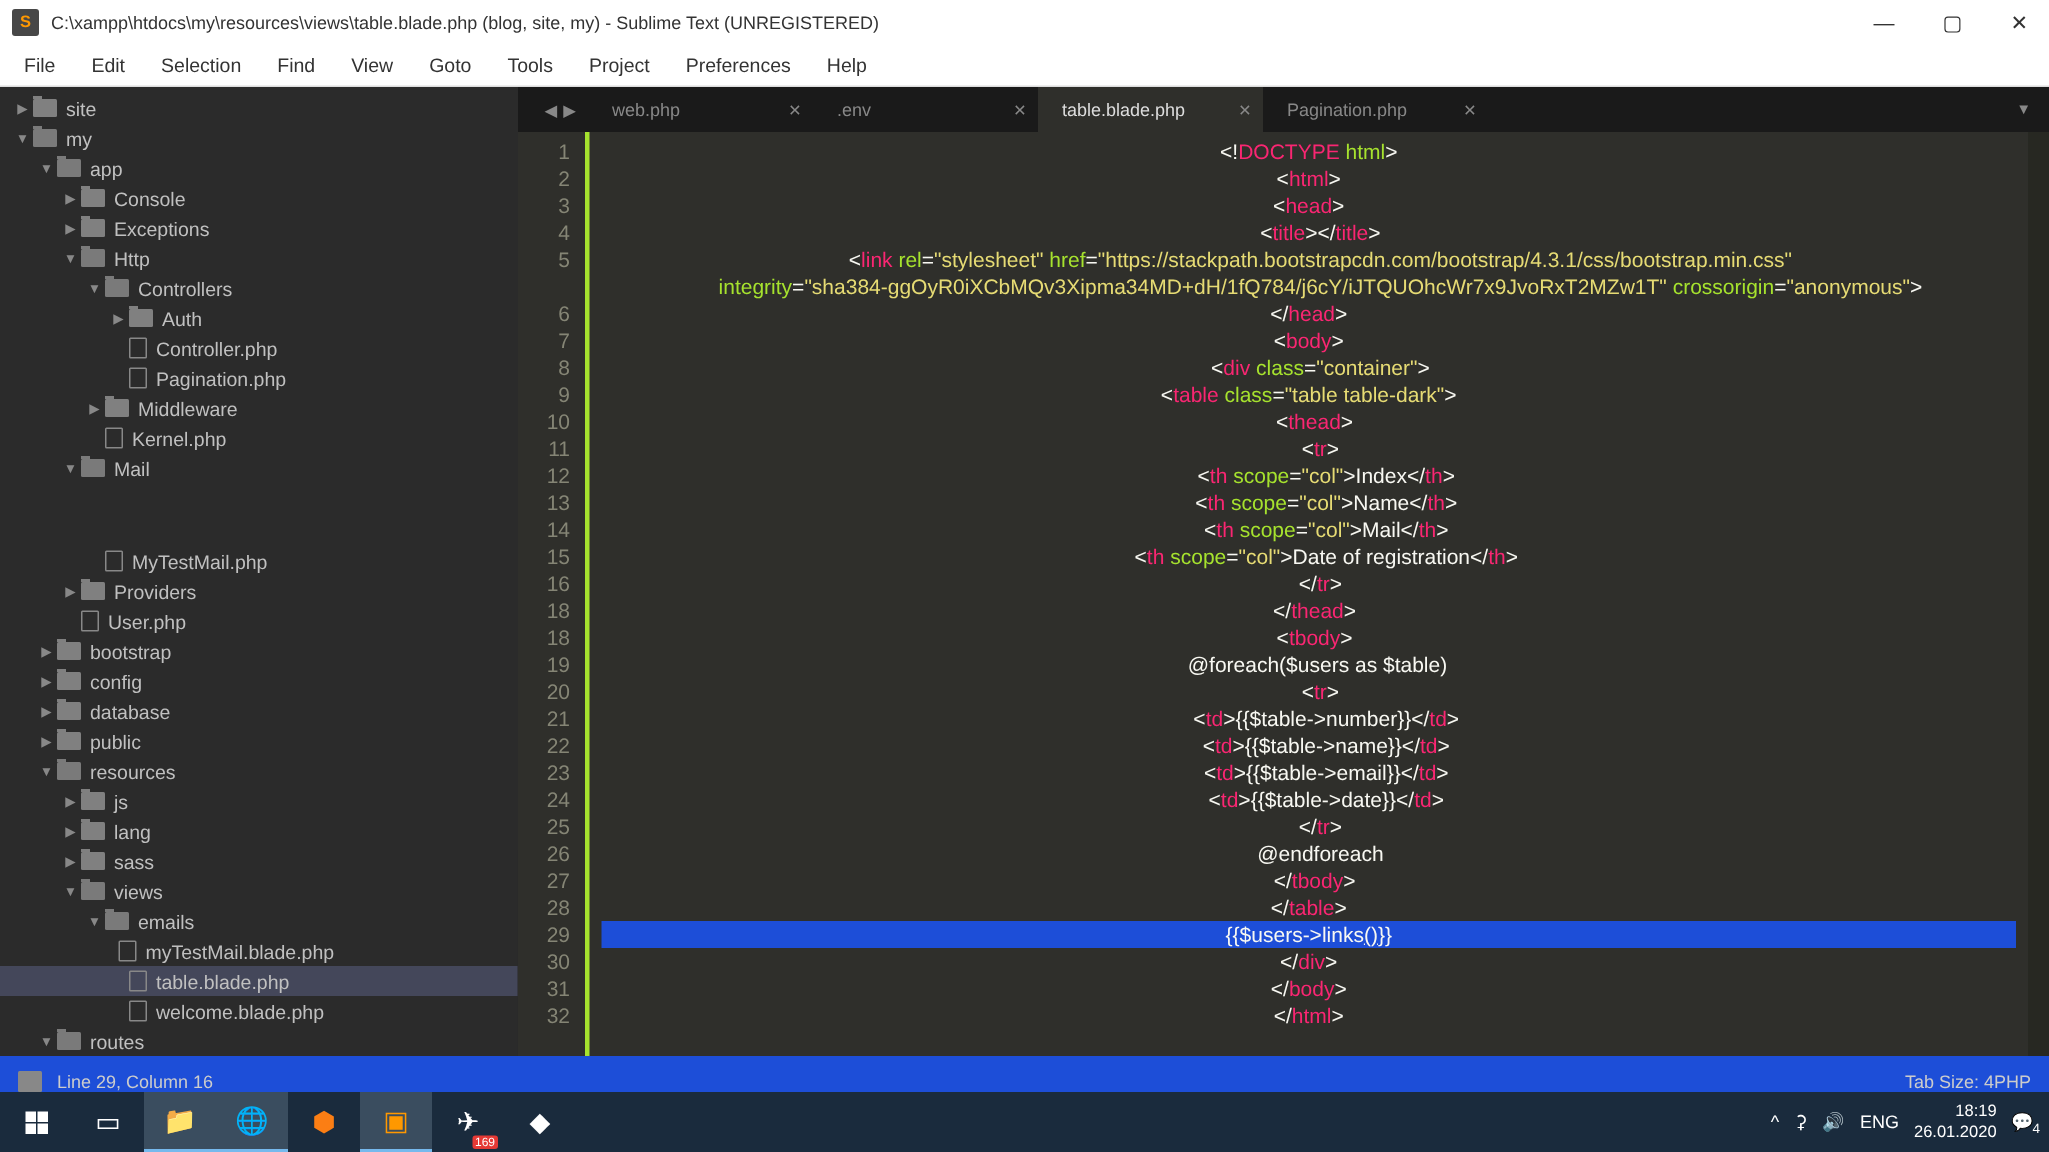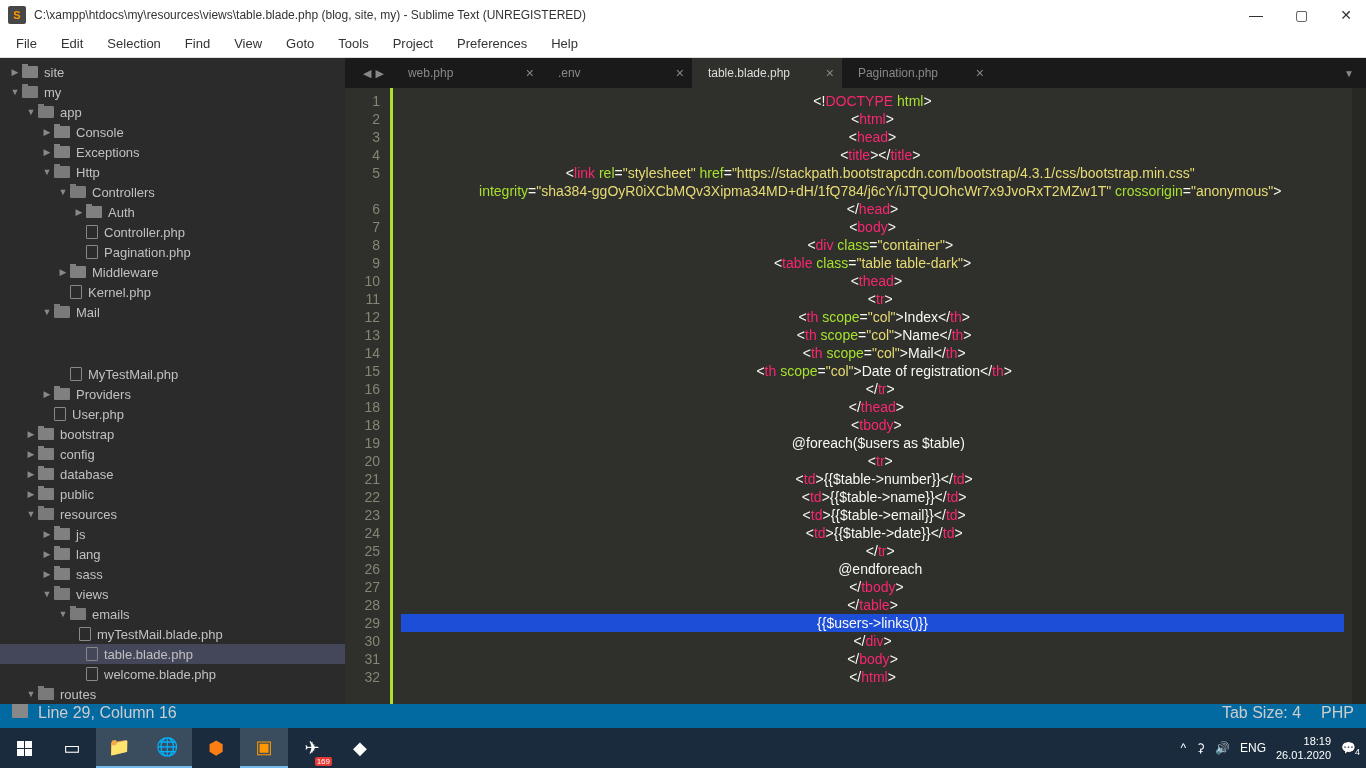--- a/index.html
+++ b/index.html
@@ -43,24 +43,24 @@
 .code { flex: 1; padding: 4px 8px; white-space: pre; overflow: auto; color: #f8f8f2; text-align: center; }
 .code .line { height: 18px; }
 .code .line.current { background: #1d4ed8; }
 .tag { color: #f92672; }
 .punct { color: #f8f8f2; }
 .attr { color: #a6e22e; }
 .str { color: #e6db74; }
 
 .minimap { width: 14px; background: #272822; }
 
-.statusbar { height: 24px; background: #0369a1; color: #ccc; display: flex; align-items: flex-start; font-size: 16px; padding: 0 12px; }
+.statusbar { height: 24px; background: #1d4ed8; color: #ccc; display: flex; align-items: flex-end; font-size: 12px; padding: 0 12px; }
 .statusbar .sb-icon { width: 16px; height: 14px; background: #888; margin-right: 10px; border-radius: 1px; }
 .statusbar .sb-left { flex: 1; }
-.statusbar .sb-right { display: flex; gap: 20px; }
+.statusbar .sb-right { display: flex; }
 
 .taskbar { height: 40px; background: #1a2b3d; display: flex; align-items: center; color: #fff; }
 .taskbar .start { width: 48px; height: 40px; display: flex; align-items: center; justify-content: center; background: #1a2b3d; }
 .taskbar .win-icon { display: grid; grid-template-columns: 7px 7px; grid-template-rows: 7px 7px; gap: 1px; }
 .taskbar .win-icon span { background: #fff; }
 .taskbar .task-item { width: 48px; height: 40px; display: flex; align-items: center; justify-content: center; font-size: 18px; }
 .taskbar .task-item.active { background: #3a4d5f; border-bottom: 2px solid #76b9ed; }
 .taskbar .tray { margin-left: auto; display: flex; align-items: center; gap: 10px; padding: 0 10px; font-size: 12px; }
 .taskbar .tray .time { text-align: right; line-height: 14px; font-size: 11px; }
 </style>

